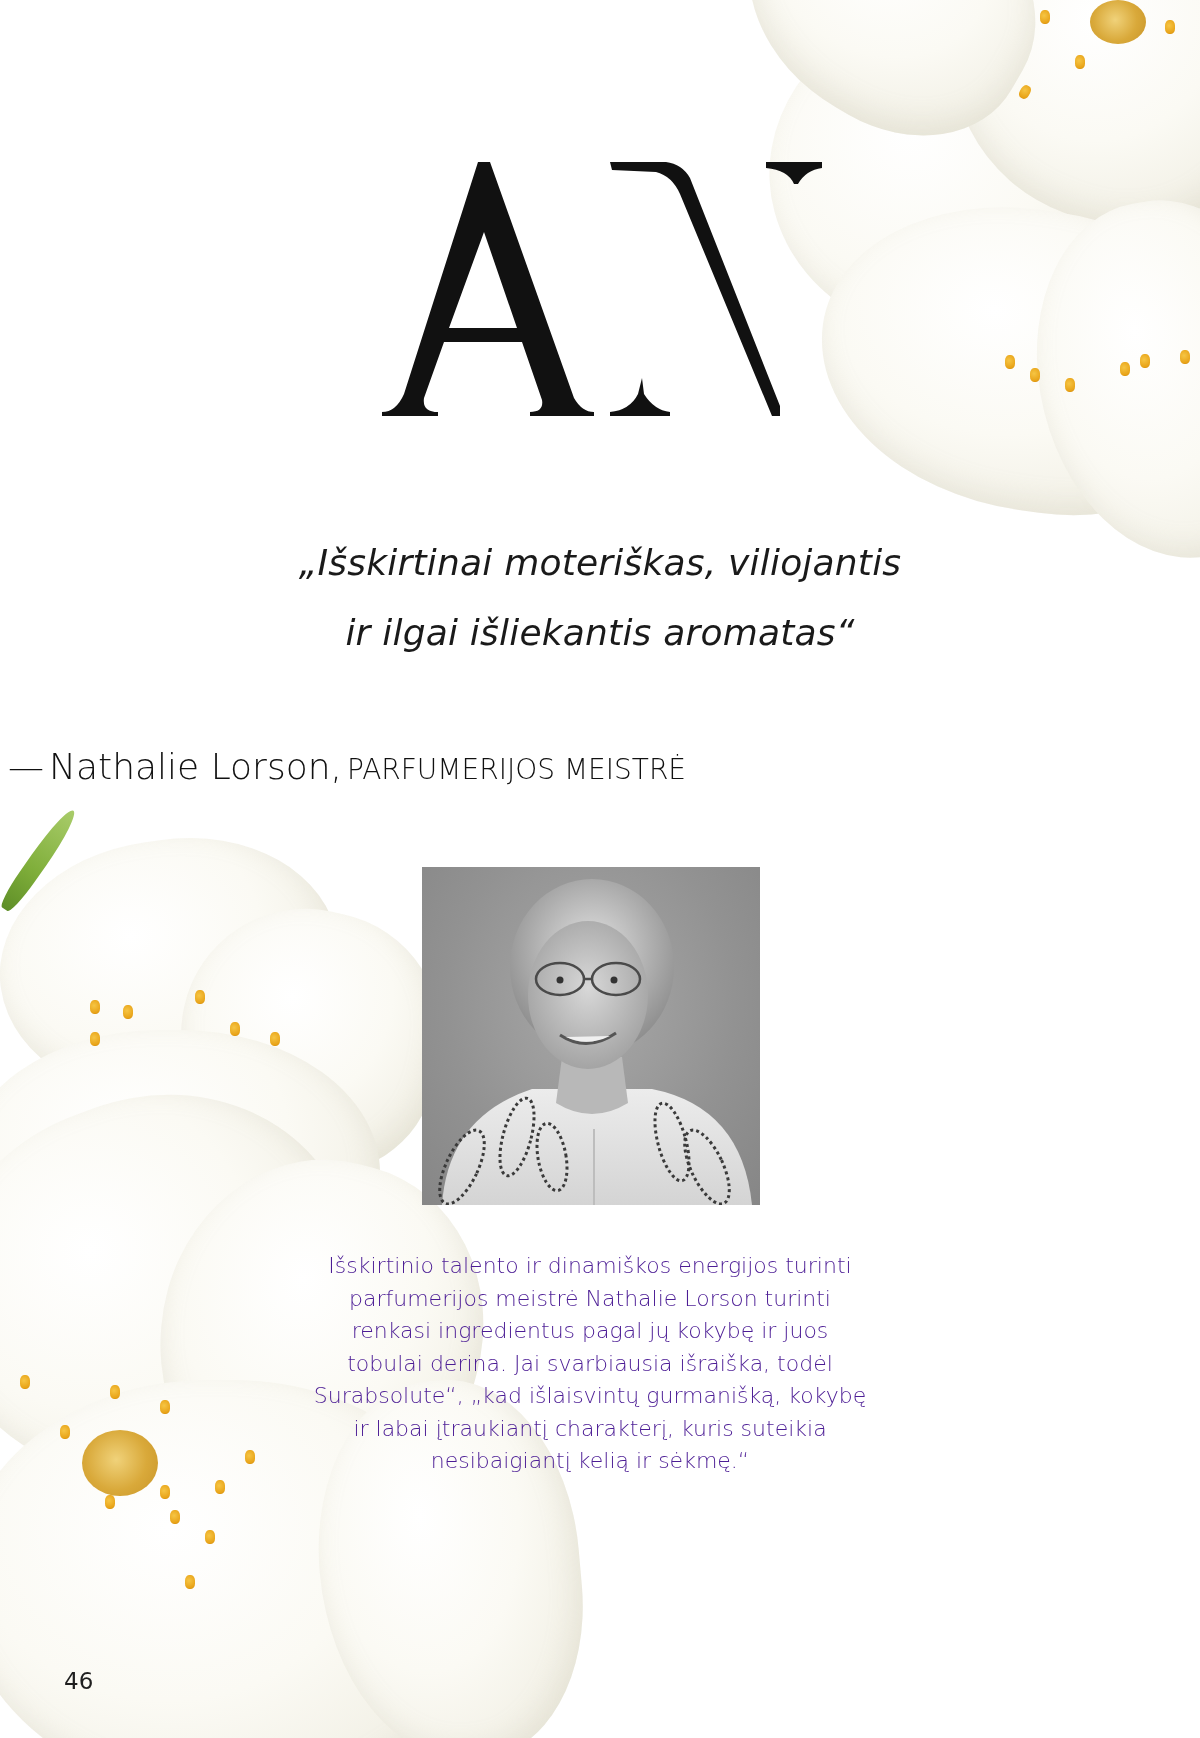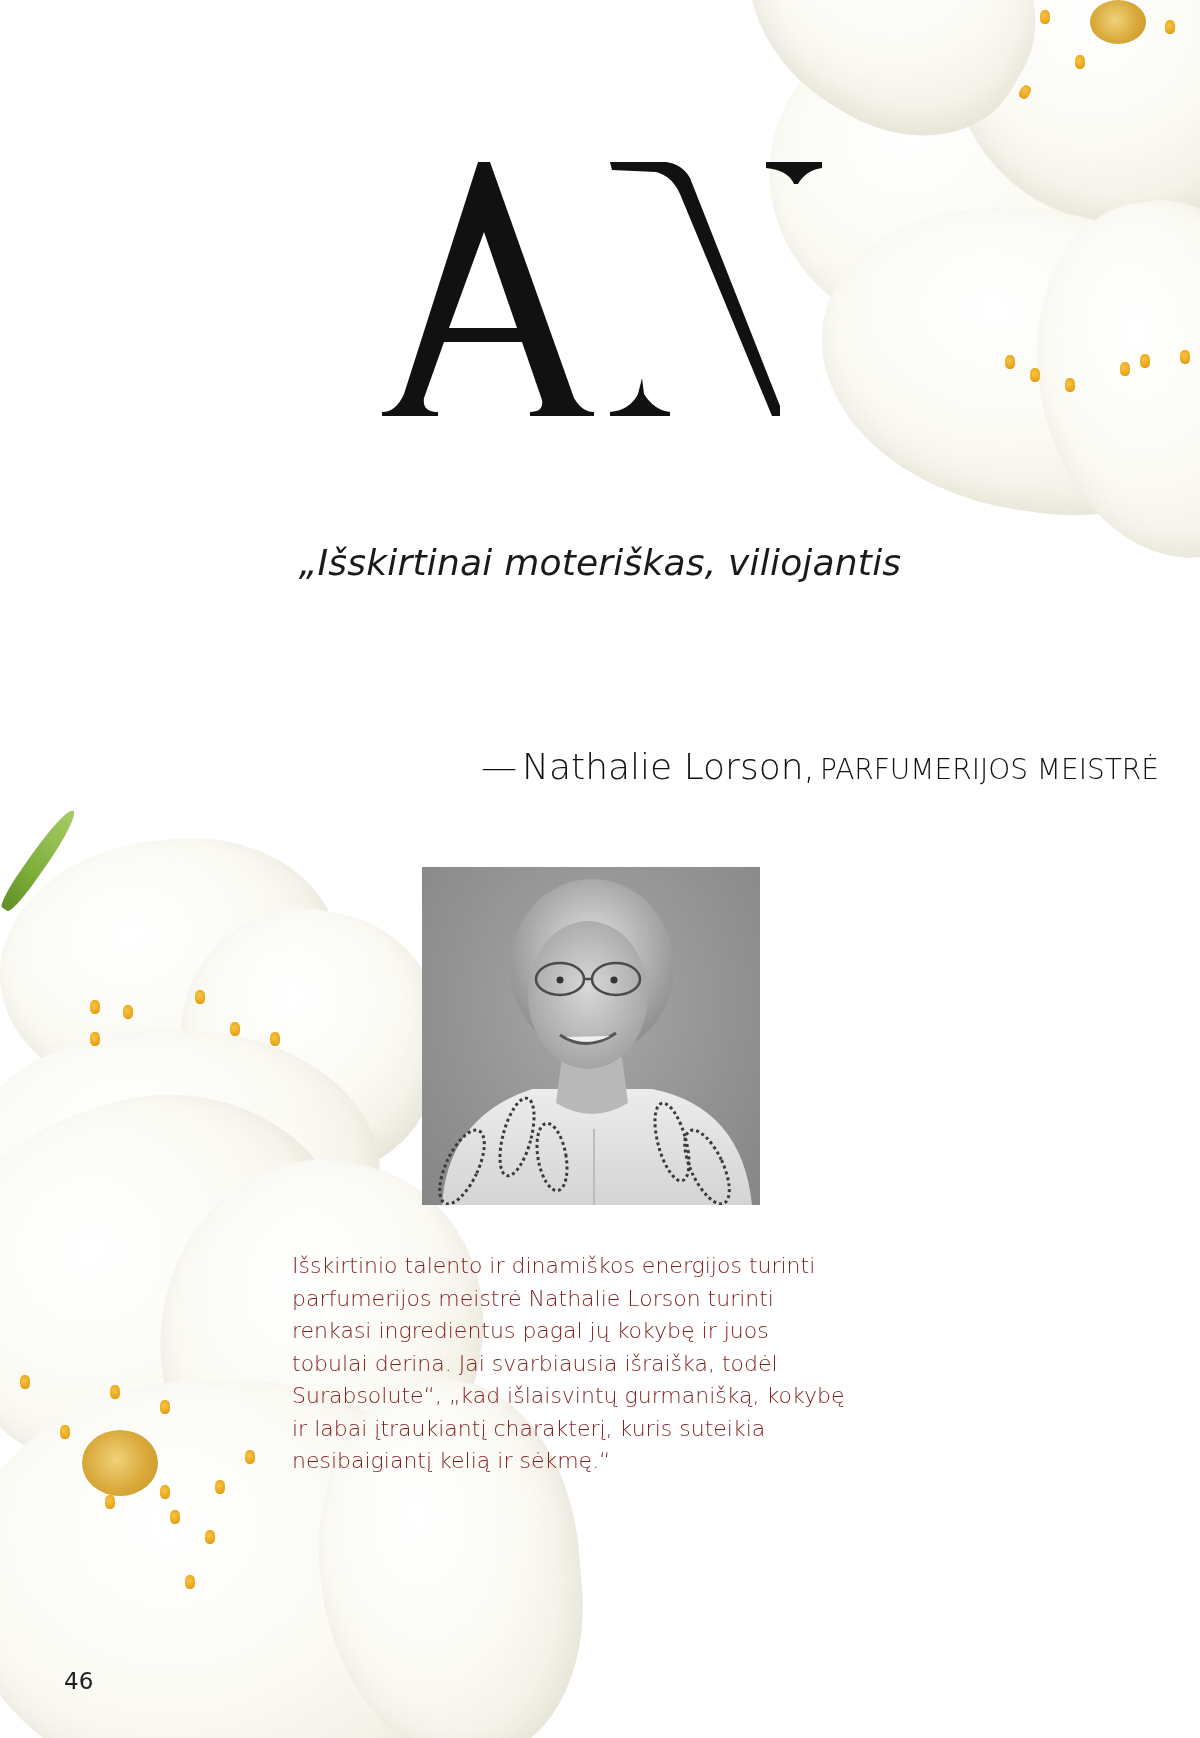--- a/index.html
+++ b/index.html
@@ -80,24 +80,24 @@
       font-size: 36px;
       line-height: 70px;
       color: #1a1a1a;
       letter-spacing: 0.2px;
     }
     .quote .line { display: block; }
 
     
     .attribution {
       position: absolute;
-      left: 15px;
+      left: 8px;
       width: 1144px;
       top: 746px;
-      text-align: right;
+      text-align: left;
       color: #111;
       white-space: nowrap;
     }
     .attribution .name {
       font-family: "DejaVu Sans", sans-serif;
       font-size: 36px;
       font-weight: 300;
     }
     .attribution .role {
       font-family: "DejaVu Sans", sans-serif;
@@ -114,27 +114,28 @@
       width: 338px;
       height: 338px;
       background: radial-gradient(ellipse at 50% 40%, #a8a8a8 0%, #929292 60%, #868686 100%);
       overflow: hidden;
     }
     .portrait svg { width: 100%; height: 100%; display: block; }
 
     
     .body-text {
       position: absolute;
-      left: 292px;
+      left: 300px;
       width: 580px;
       top: 1250px;
+      text-align: center;
       font-family: "DejaVu Sans", sans-serif;
       font-size: 22px;
       line-height: 32.5px;
-      color: #7f1d1d;
+      color: #4c1d95;
       font-weight: 300;
     }
     .body-text .line { display: block; white-space: nowrap; }
 
     
     .page-number {
       position: absolute;
       left: 64px;
       top: 1668px;
       font-family: "DejaVu Sans", sans-serif;
@@ -204,20 +205,21 @@
       <path d="M118 12 L130 12 L214 248 Q222 262 234 262 L234 266 L170 266 L170 262 Q184 262 182 250 L162 192 L84 192 L64 248 Q62 262 78 262 L78 266 L22 266 L22 262 Q36 262 44 244 Z M89 178 L157 178 L124 82 Z" fill="#111"></path>
 
       <path d="M250 12 L306 12 Q322 14 330 28 L420 256 L420 266 L412 266 L320 44 Q312 26 296 22 L252 20 Z" fill="#111"></path>
       <path d="M406 12 L462 12 L462 18 Q446 20 438 34 L434 34 Q428 20 406 18 Z" fill="#111"></path>
       <path d="M250 266 L310 266 L310 262 Q294 260 284 244 L282 228 L278 244 Q270 260 250 262 Z" fill="#111"></path>
     </svg>
   </div>
 
   <div class="quote">
     <span class="line">„Išskirtinai moteriškas, viliojantis</span>
+    <span class="line">ir ilgai išliekantis aromatas“</span>
   </div>
 
   <div class="attribution">
     <span class="name">—</span>
     <span class="name">Nathalie Lorson,</span>
     <span class="role">PARFUMERIJOS MEISTRĖ</span>
   </div>
 
   <div class="portrait">
     <svg viewBox="0 0 338 338">

